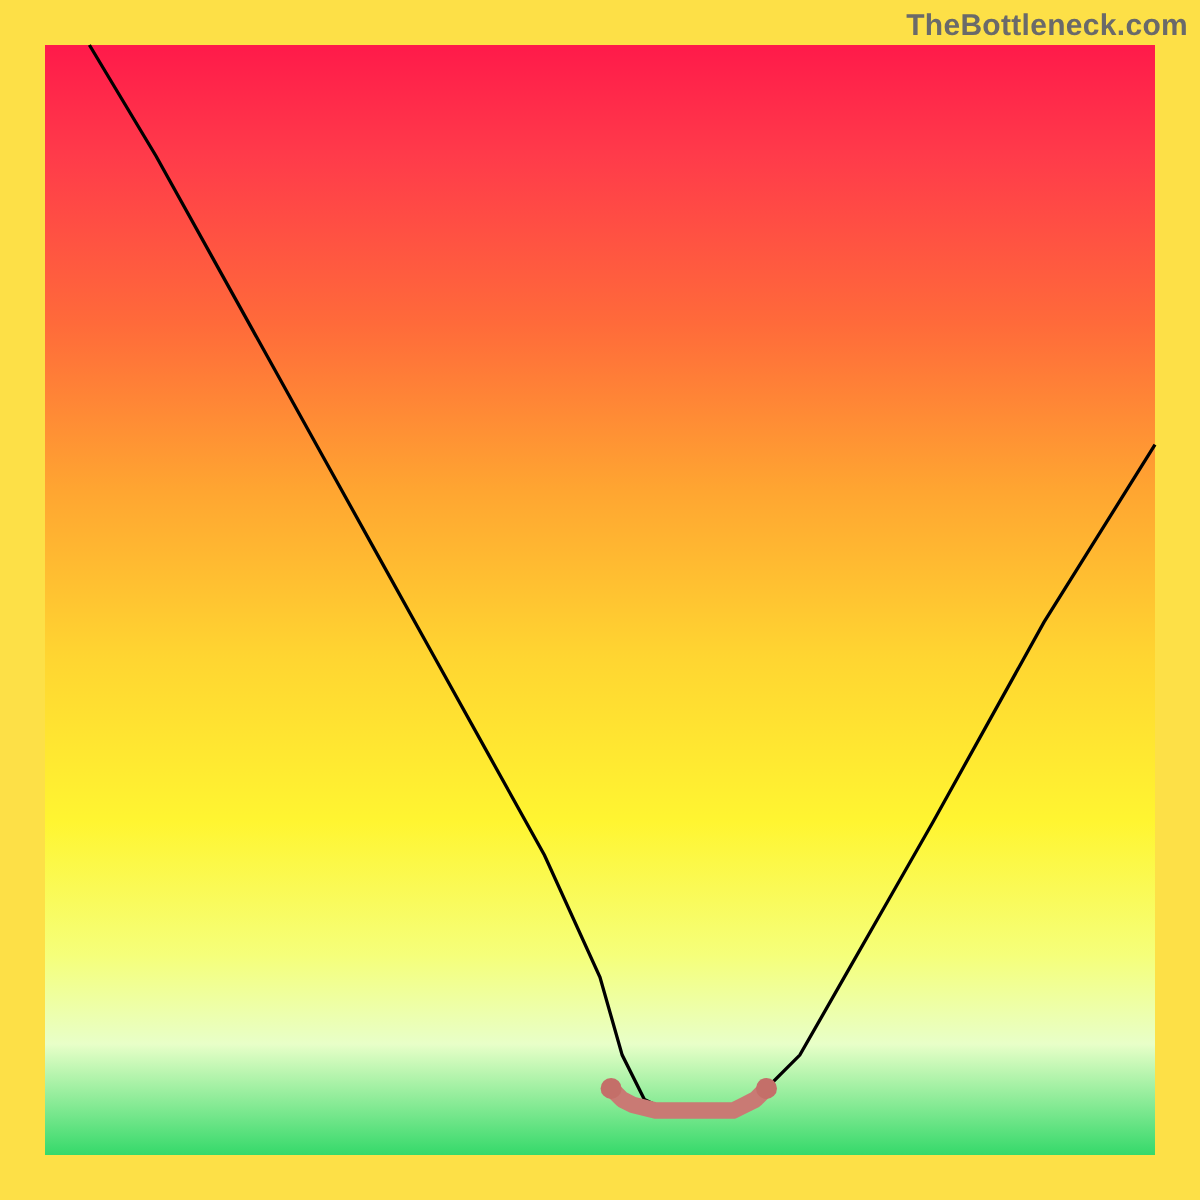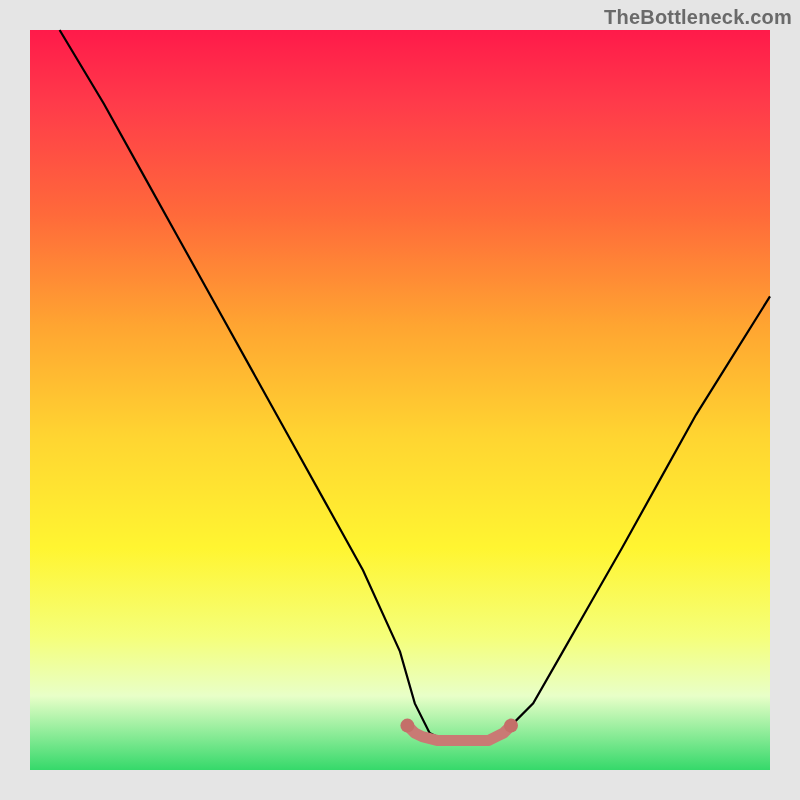--- a/index.html
+++ b/index.html
@@ -1,21 +1,21 @@
 <!DOCTYPE html>
 <html><head>
 <meta charset="utf-8">
 <style>
   * { margin: 0; padding: 0; box-sizing: border-box; }
   html, body { width: 800px; height: 800px; overflow: hidden; background: #000; }
   .container {
     position: relative;
     width: 800px;
     height: 800px;
-    background: #e5e5e5;
+    background: #fde047;
   }
   .plot-area {
     position: absolute;
     left: 30px;
     top: 30px;
     width: 740px;
     height: 740px;
     background: linear-gradient(to bottom,
       #ff1a4a 0%,
       #ff3b4a 10%,

